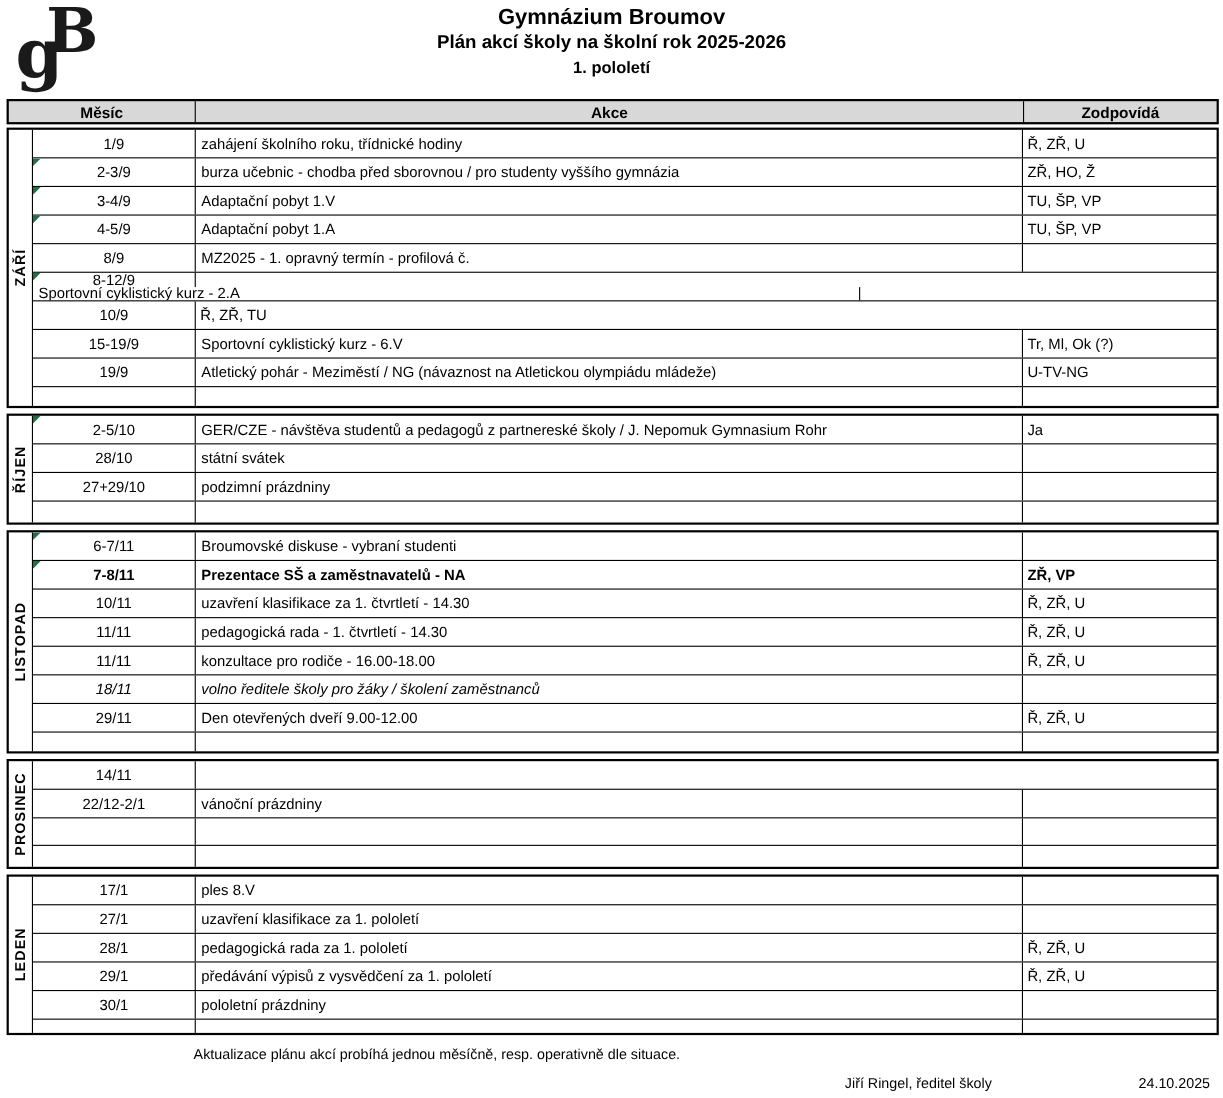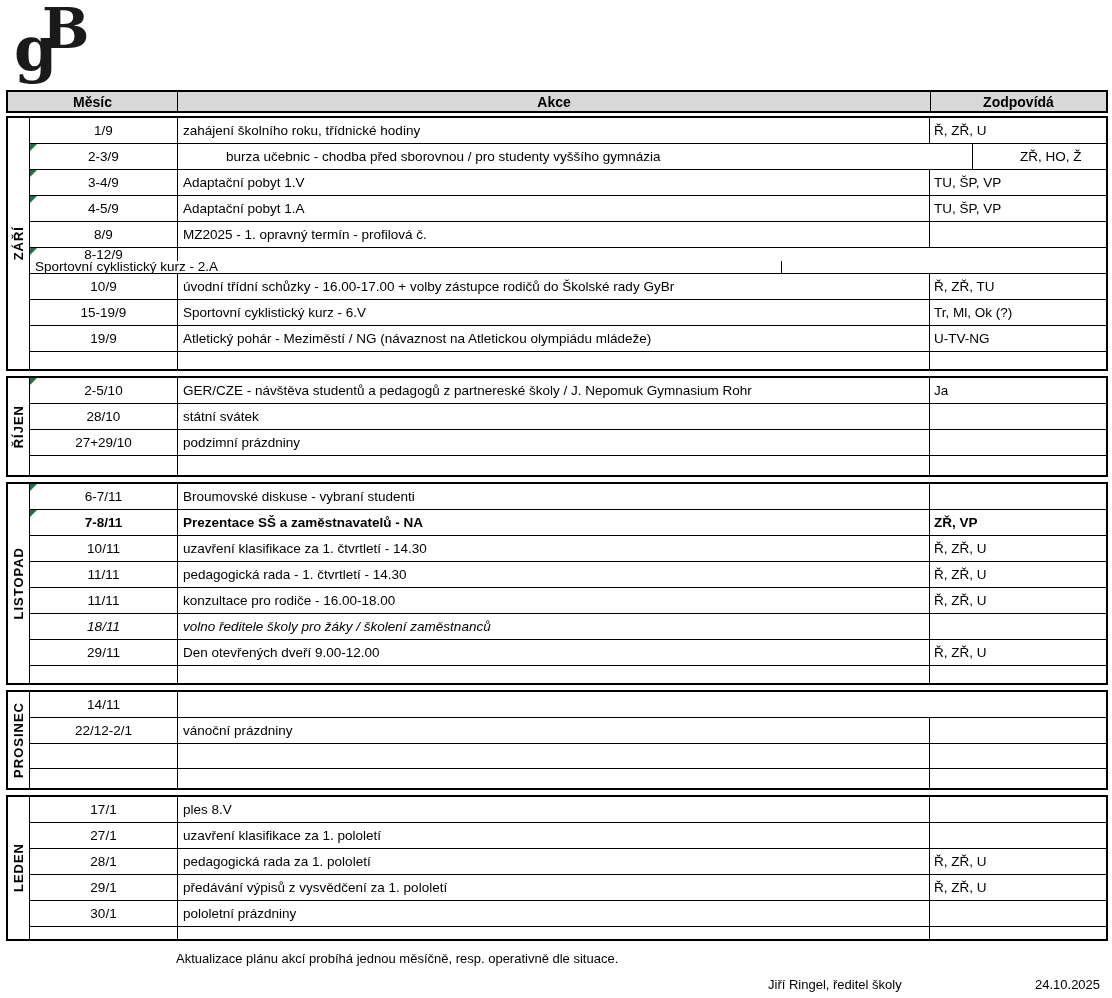--- a/index.html
+++ b/index.html
@@ -93,41 +93,46 @@
 </head>
 <body>
 
 <div class="page">
 
   <div class="logo">
     <span class="g">g</span>
     <span class="b">B</span>
   </div>
 
+  <div class="titles">
+    <div class="title-main">Gymnázium Broumov</div>
+    <div class="title-sub">Plán akcí školy na školní rok 2025-2026</div>
+    <div class="title-term">1. pololetí</div>
+  </div>
 
   <div class="plan">
     <div class="head-row">
       <div class="head-cell hc-mesic">Měsíc</div>
       <div class="head-cell hc-akce">Akce</div>
       <div class="head-cell hc-zodp">Zodpovídá</div>
     </div>
     <div id="plan-body">
         <div class="section">
           <div class="month-col">
             <span class="month-label">ZÁŘÍ</span>
           </div>
           <div class="rows">
             <div class="row" style="height: 25px;">
               <div class="cell c-date">
                 <span>1/9</span>
               </div>
               <div class="cell c-akce">zahájení školního roku, třídnické hodiny</div>
               <div class="cell c-resp">Ř, ZŘ, U</div>
             </div>
-            <div class="row" style="height: 25px; gap: 43px;">
+            <div class="row" style="height: 25px;">
               <div class="cell c-date">
                 <div class="note-marker"></div>
                 <span>2-3/9</span>
               </div>
               <div class="cell c-akce">burza učebnic - chodba před sborovnou / pro studenty vyššího gymnázia</div>
               <div class="cell c-resp">ZŘ, HO, Ž</div>
             </div>
             <div class="row" style="height: 25px;">
               <div class="cell c-date">
                 <div class="note-marker"></div>
@@ -156,21 +161,20 @@
                 <div class="note-marker"></div>
                 <span>8-12/9</span>
               </div>
               <div class="cell c-akce">Sportovní cyklistický kurz - 2.A</div>
               <div class="cell c-resp">Hm, Lg, Šp</div>
             </div>
             <div class="row" style="height: 25px;">
               <div class="cell c-date">
                 <span>10/9</span>
               </div>
-              <div class="cell c-akce">úvodní třídní schůzky - 16.00-17.00 + volby zástupce rodičů do Školské rady GyBr</div>
               <div class="cell c-resp">Ř, ZŘ, TU</div>
             </div>
             <div class="row" style="height: 25px;">
               <div class="cell c-date">
                 <span>15-19/9</span>
               </div>
               <div class="cell c-akce">Sportovní cyklistický kurz - 6.V</div>
               <div class="cell c-resp">Tr, Ml, Ok (?)</div>
             </div>
             <div class="row" style="height: 25px;">

